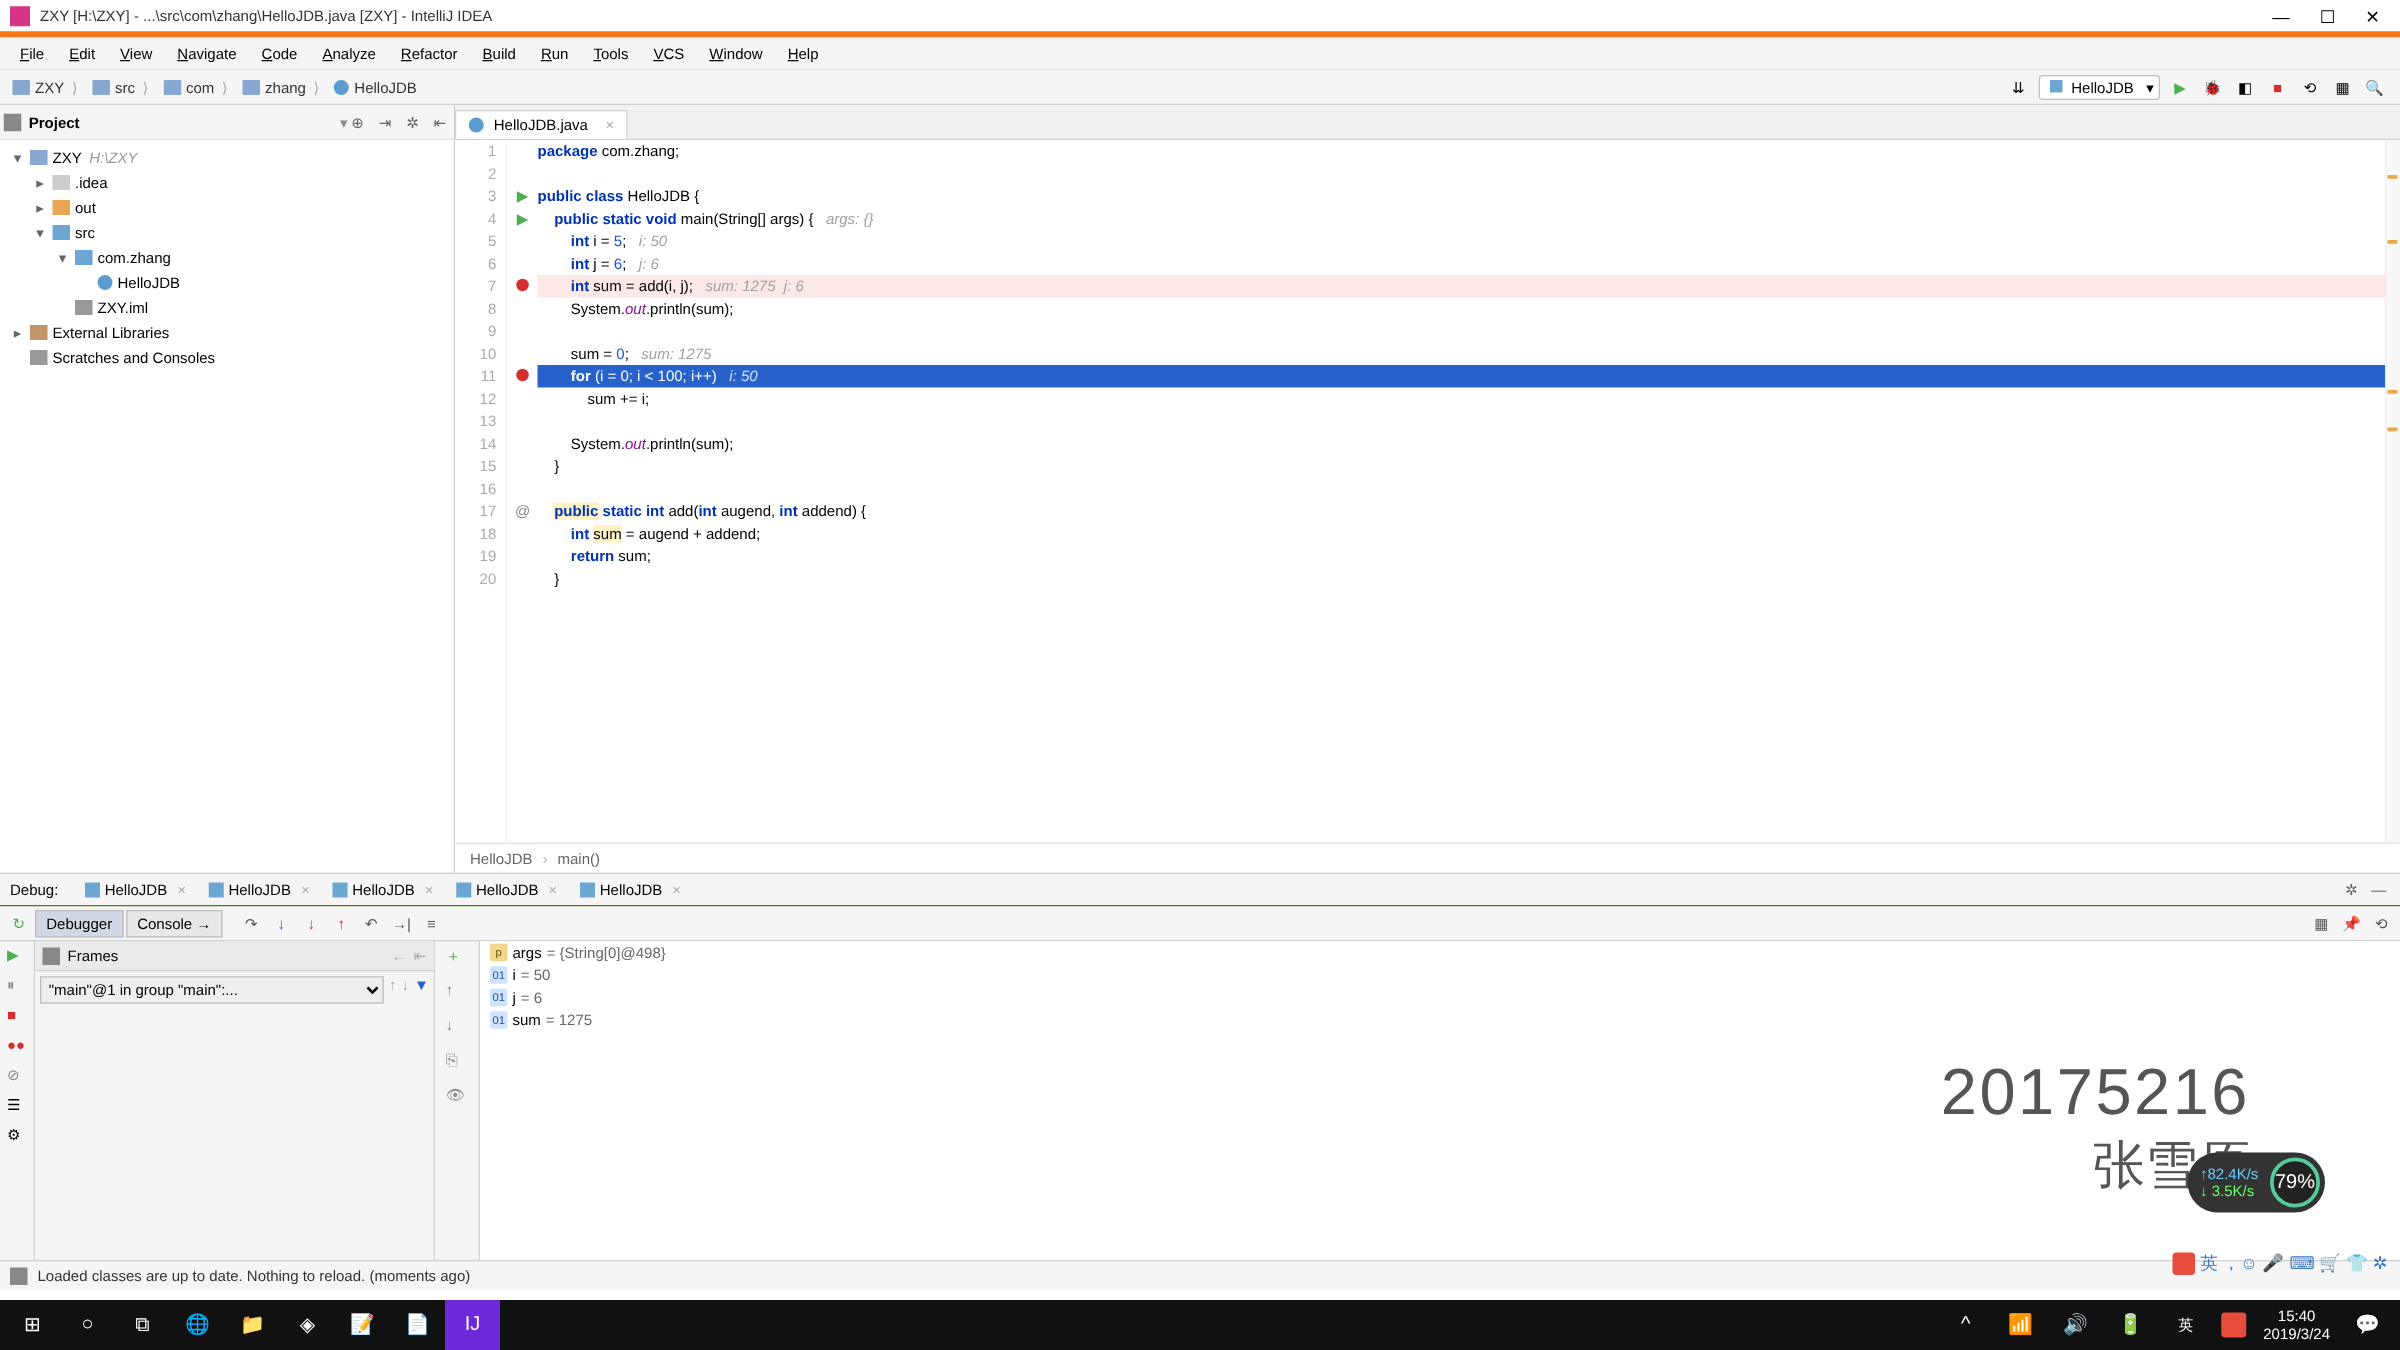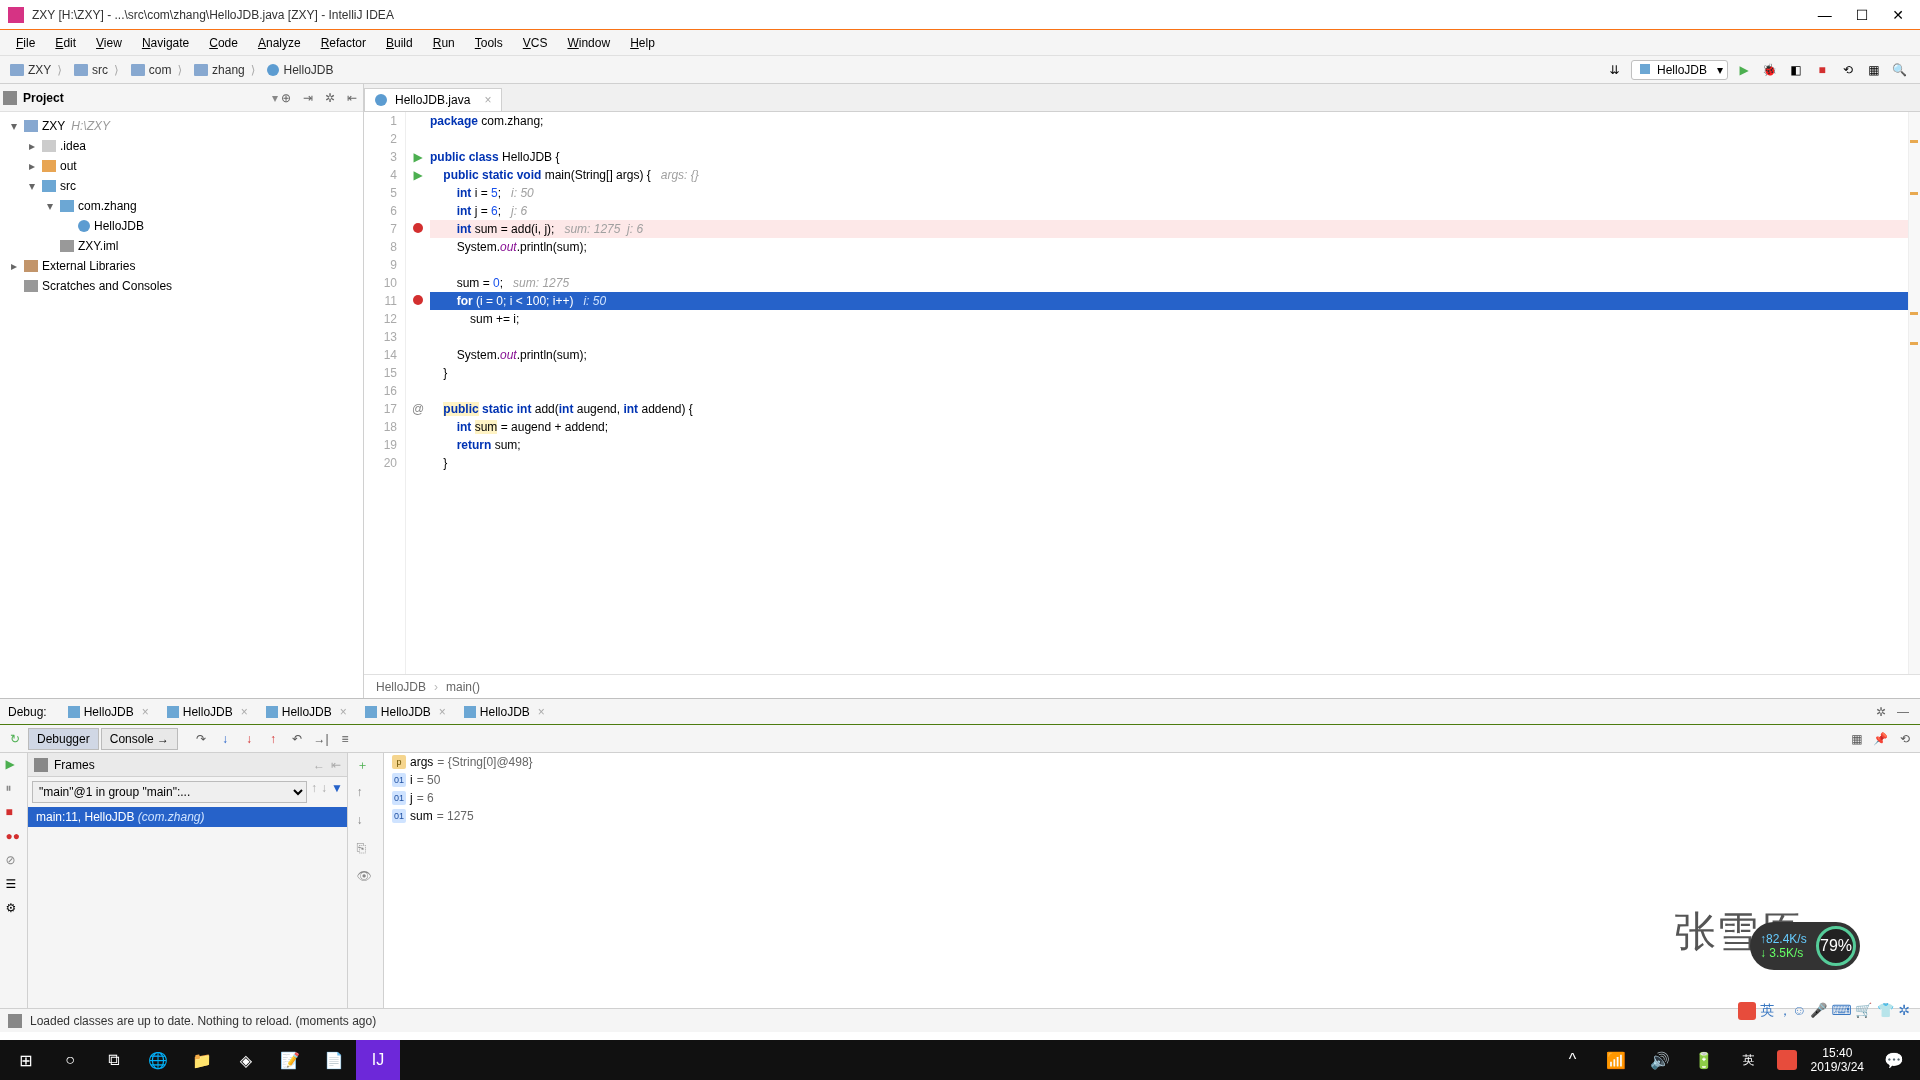--- a/index.html
+++ b/index.html
@@ -1,17 +1,17 @@
 <!DOCTYPE html>
 <html><head>
 <meta charset="utf-8">
 <style>
 * { margin:0; padding:0; box-sizing:border-box; font-family:"Segoe UI",Arial,sans-serif; font-size:12px; }
 body { width:1920px; height:1080px; background:#fff; overflow:hidden; position:relative; }
-.titlebar { height:30px; background:#fff; display:flex; align-items:center; padding:0 8px; border-bottom:1px solid #f97316; }
+.titlebar { height:30px; background:#fff; display:flex; align-items:center; padding:0 8px; border-bottom:5px solid #f97316; }
 .titlebar .app-icon { width:16px; height:16px; background:#d63384; margin-right:8px; }
 .titlebar .title { flex:1; color:#333; }
 .titlebar .winctl { display:flex; gap:24px; padding-right:8px; }
 .titlebar .winctl span { cursor:pointer; font-size:14px; }
 .menubar { height:26px; display:flex; align-items:center; padding:0 8px; gap:4px; border-bottom:1px solid #e0e0e0; background:#f5f5f5; }
 .menubar .mi { padding:2px 8px; cursor:pointer; }
 .navbar { height:28px; display:flex; align-items:center; background:#f5f5f5; border-bottom:1px solid #d0d0d0; padding:0 4px; }
 .breadcrumb { display:flex; align-items:center; gap:0; flex:1; }
 .crumb { display:flex; align-items:center; padding:2px 6px; color:#333; }
 .crumb .ico { width:14px; height:12px; background:#87a8d0; margin-right:4px; border-radius:1px; }
@@ -383,26 +383,20 @@
         <span style="color:#aaa">⇤</span>
       </div>
       <div class="frame-sel">
         <select>
           <option>"main"@1 in group "main":...</option>
         </select>
         <span style="color:#aaa">↑</span>
         <span style="color:#aaa">↓</span>
         <span style="color:#2662c9">▼</span>
       </div>
-      <div class="frame-list">
-        <div class="frame-item">
-          <span>main:11, HelloJDB</span>
-          <span class="pkg">(com.zhang)</span>
-        </div>
-      </div>
     </div>
     <div class="mid-btns">
       <span class="b" style="color:#4caf50">＋</span>
       <span class="b">↑</span>
       <span class="b">↓</span>
       <span class="b">⎘</span>
       <span class="b">👁</span>
     </div>
     <div class="vars">
       <div id="var-list">
@@ -430,20 +424,21 @@
     </div>
   </div>
 </div>
 
 <div class="statusbar">
   <span class="ic"></span>
   <span>Loaded classes are up to date. Nothing to reload. (moments ago)</span>
 </div>
 
 <div class="watermark">
+  <div class="big">20175216</div>
   <div class="nm">张雪原</div>
 </div>
 <div class="net-widget">
   <div>
     <div style="color:#6cf">↑82.4K/s</div>
     <div style="color:#6f6">↓ 3.5K/s</div>
   </div>
   <div class="circ">79%</div>
 </div>
 <div class="ime-widget">

